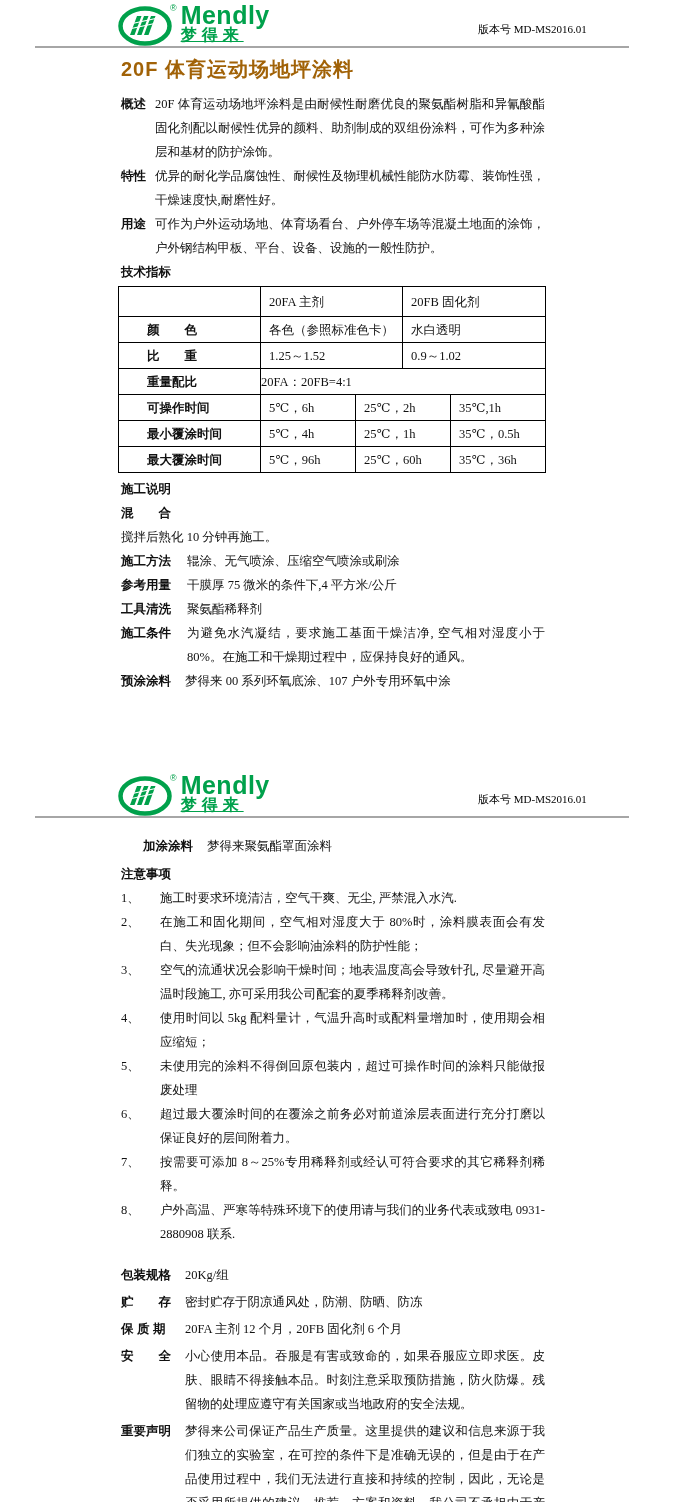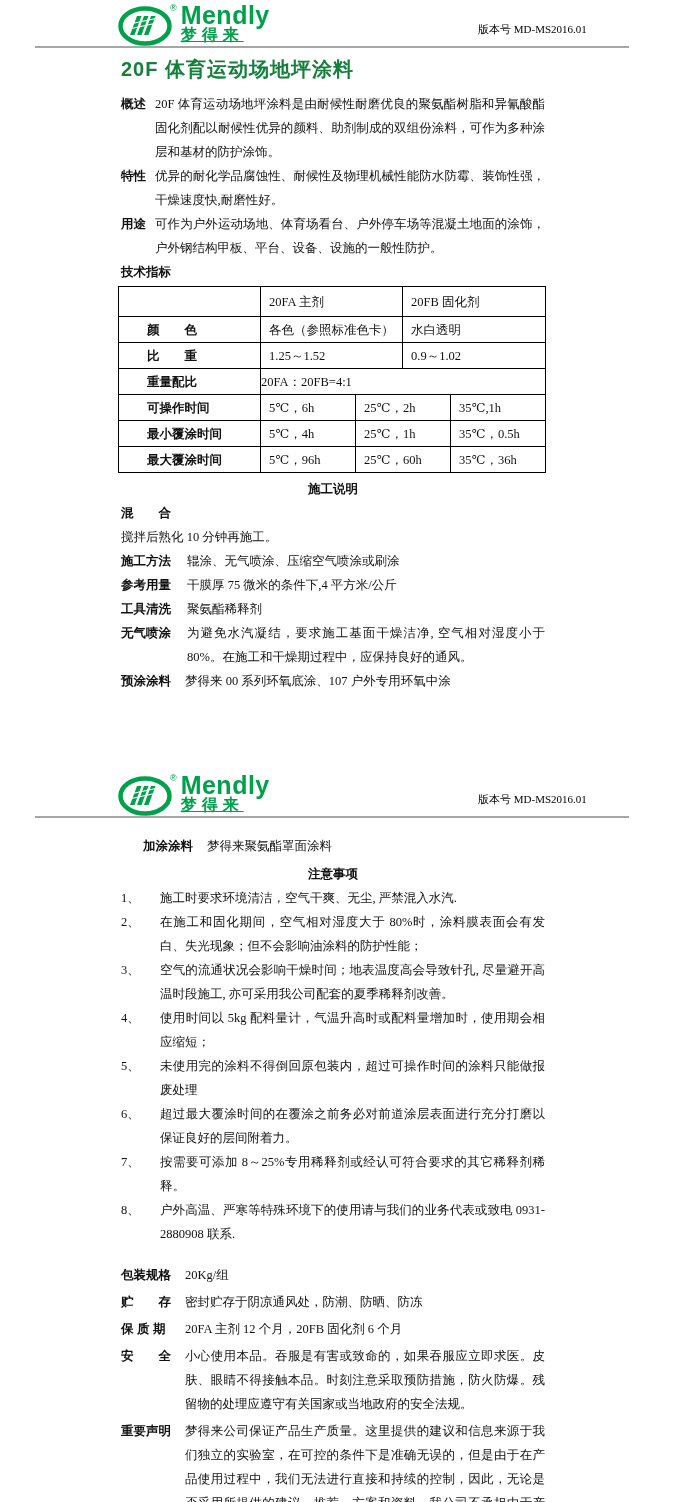--- a/index.html
+++ b/index.html
@@ -17,39 +17,39 @@
   .logo{position:absolute;left:118px;top:4px;display:flex;align-items:flex-start;}
   .logo svg{display:block;}
   .reg{color:#00a14b;font-size:9px;line-height:9px;margin:0 2px 0 -6px;font-family:"Liberation Sans",sans-serif;}
   .wordmark{margin-left:2px;}
   .brand-en{color:#00a14b;font-weight:bold;font-size:25px;line-height:22px;letter-spacing:0.5px;font-family:"Liberation Sans",sans-serif;}
   .brand-cn{color:#00a14b;font-weight:bold;font-size:16px;line-height:18px;letter-spacing:5px;font-family:"Liberation Sans",sans-serif;text-decoration:underline;}
   .version{position:absolute;left:478px;top:22px;font-size:11px;line-height:14px;color:#000;}
   .rule{margin-left:35px;width:594px;border-top:2px solid #a6a6a6;height:0;}
   
   .content{padding-left:121px;width:424px;}
-  .title{margin:8px 0 10px 0;font-size:20px;line-height:26px;font-weight:bold;letter-spacing:1px;color:#15803d;font-family:"Liberation Sans",sans-serif;}
+  .title{margin:8px 0 10px 0;font-size:20px;line-height:26px;font-weight:bold;letter-spacing:1px;color:#a16207;font-family:"Liberation Sans",sans-serif;}
   .h2{font-weight:bold;font-family:"Liberation Sans",sans-serif;}
   .sec{display:flex;}
   .sec .lbl{flex:0 0 auto;font-weight:bold;font-family:"Liberation Sans",sans-serif;white-space:pre;}
   .sec .txt{flex:1 1 auto;text-align:justify;}
   .lw34 .lbl{width:34px;}
   .lw66 .lbl{width:66px;}
   .lw64 .lbl{width:64px;}
   .lw39 .lbl{width:39px;font-weight:normal;font-family:inherit;}
   .cont{text-align:justify;}
   
   table.spec{border-collapse:collapse;table-layout:fixed;width:427px;margin:2px 0 0 -3px;}
   table.spec td{border:1px solid #000;padding:0 0 0 8px;height:25px;vertical-align:middle;overflow:hidden;white-space:pre;}
   table.spec tr.hdr td{height:29px;}
   table.spec td.rowlbl{font-weight:bold;font-family:"Liberation Sans",sans-serif;padding-left:28px;}
   table.spec td.center{text-align:left;padding-left:0;}
   
   .mt16{margin-top:16px;margin-left:22px;}
-  .mt4{margin-top:4px;text-align:center;}
+  .mt4{margin-top:4px;}
   .mt3{margin-top:3px;}
   .mt17{margin-top:17px;}
   .notes .sec{margin:0;}
 </style>
 </head>
 <body>
 
 <div class="canvas">
 
   <section class="page page1">
@@ -157,21 +157,21 @@
       </div>
       <div class="sec lw66">
         <span class="lbl">参考用量</span>
         <div class="txt">干膜厚 75 微米的条件下,4 平方米/公斤</div>
       </div>
       <div class="sec lw66">
         <span class="lbl">工具清洗</span>
         <div class="txt">聚氨酯稀释剂</div>
       </div>
       <div class="sec lw66">
-        <span class="lbl">无气喷涂</span>
+        <span class="lbl">施工条件</span>
         <div class="txt">为避免水汽凝结，要求施工基面干燥洁净, 空气相对湿度小于 80%。在施工和干燥期过程中，应保持良好的通风。</div>
       </div>
       <div class="sec lw64">
         <span class="lbl">预涂涂料</span>
         <div class="txt">梦得来 00 系列环氧底涂、107 户外专用环氧中涂</div>
       </div>
     </div>
   </section>
 
   <section class="page page2">

